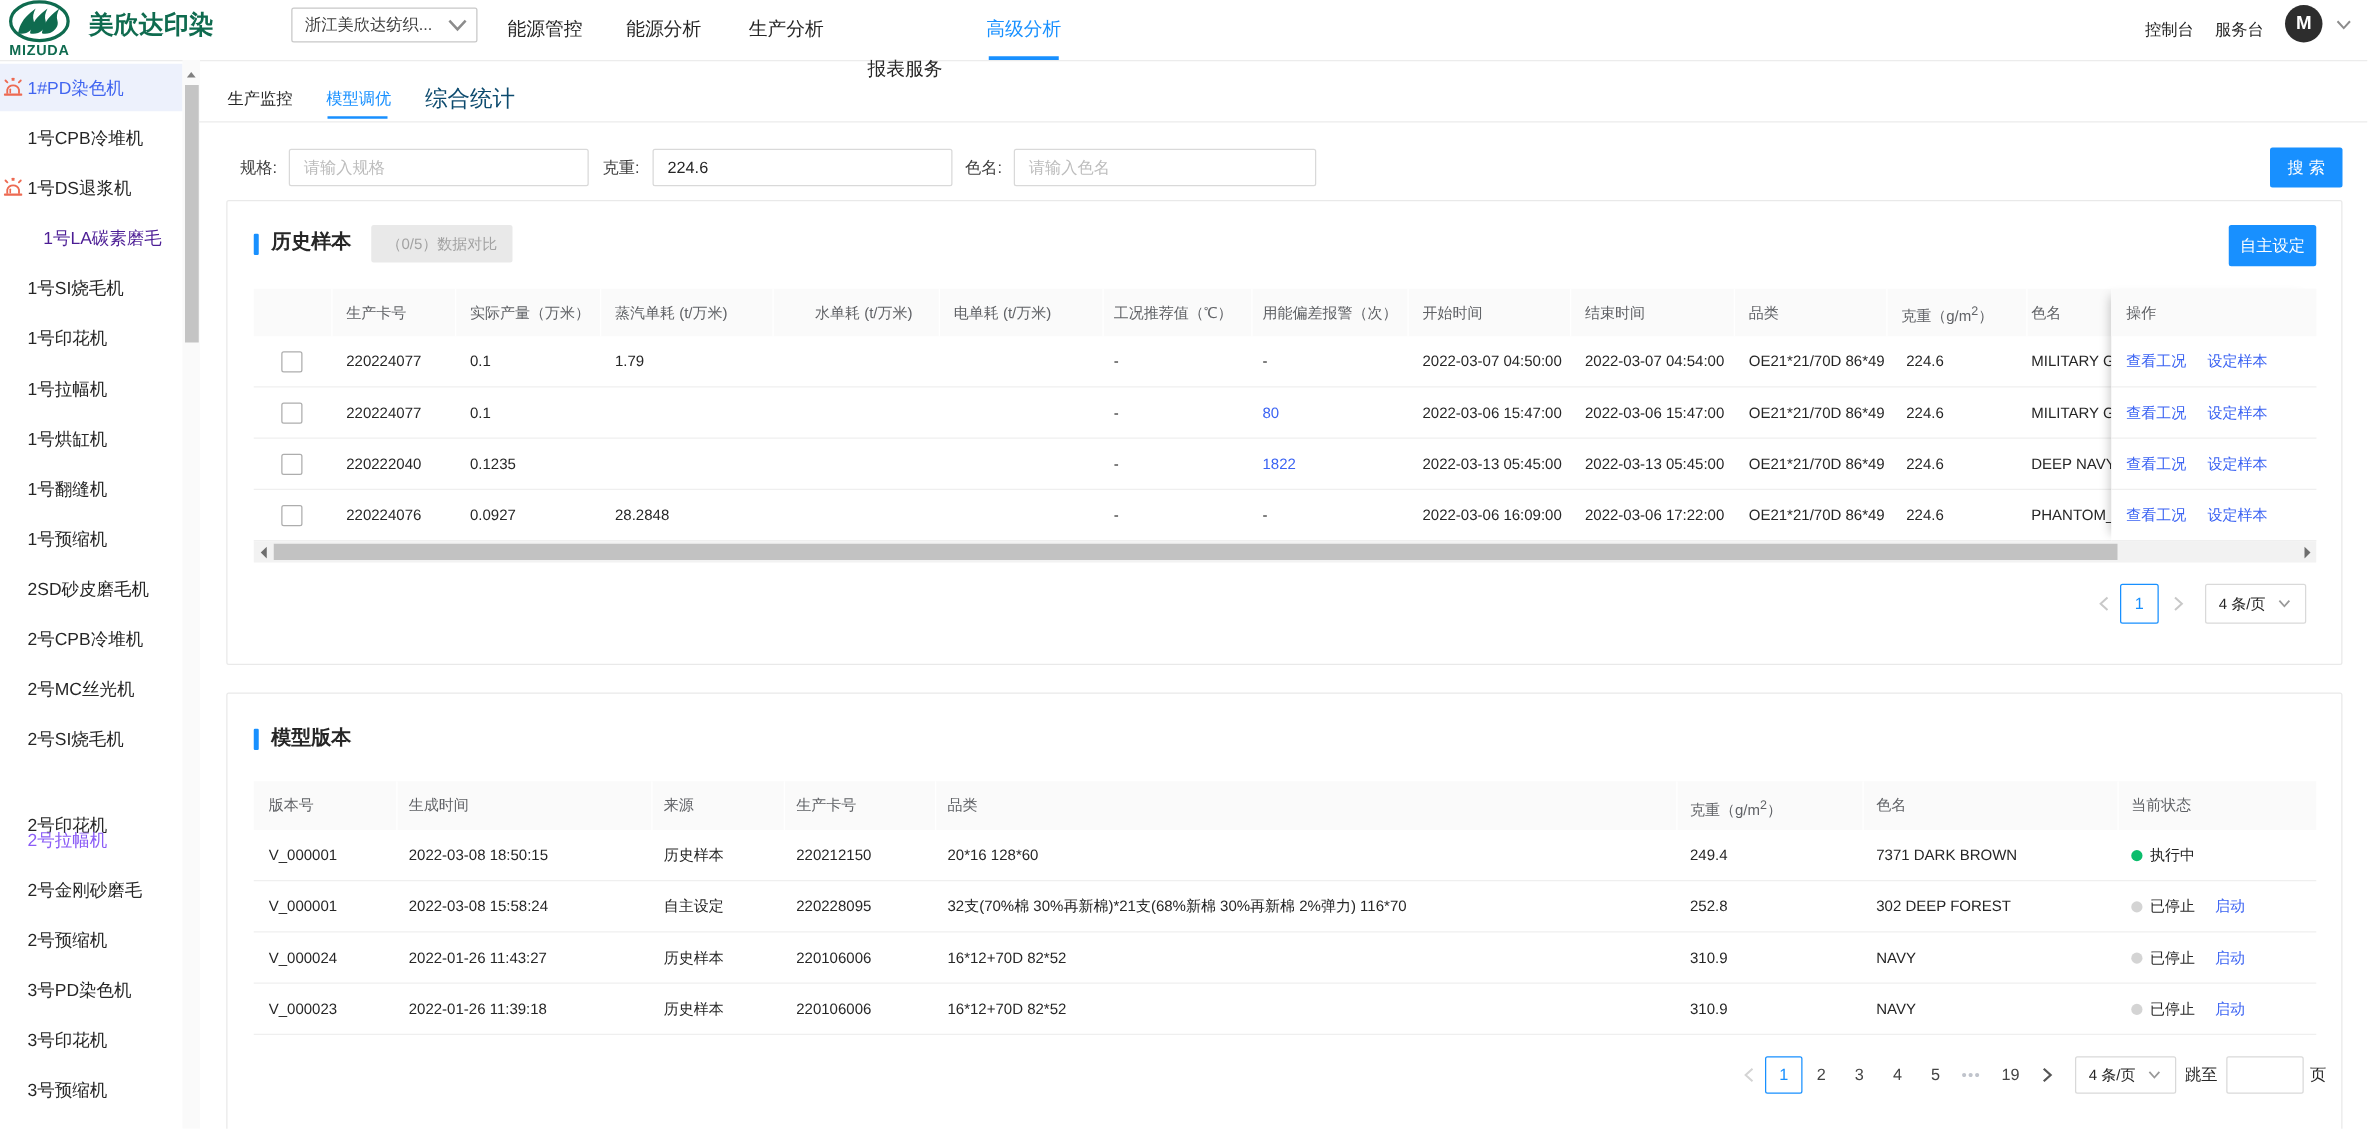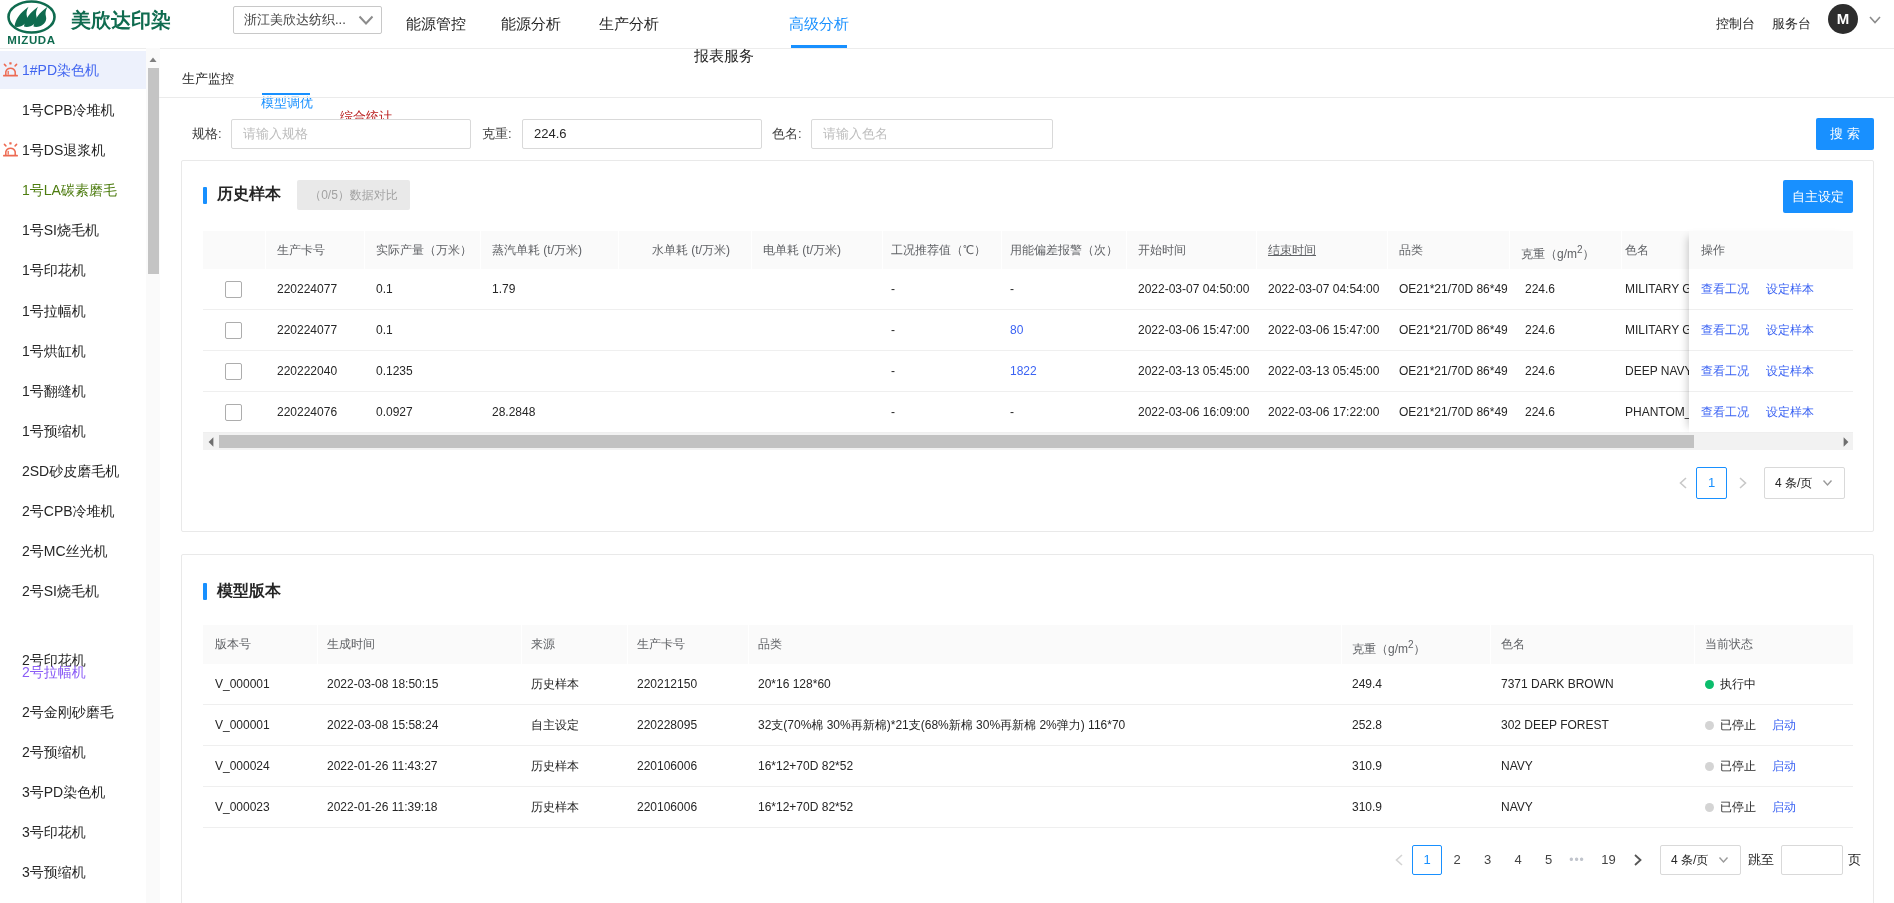--- a/index.html
+++ b/index.html
@@ -53,21 +53,21 @@
     <div class="abs" style="left:22px;top:90px;width:120px;height:40px;font-size:14px;color:#262626;line-height:40px;white-space:nowrap;overflow:hidden;">1号CPB冷堆机</div>
 <div class="abs" style="left:22px;top:130px;width:120px;height:40px;font-size:14px;color:#262626;line-height:40px;white-space:nowrap;overflow:hidden;">1号DS退浆机</div>
 <svg class="abs" style="left:3px;top:142px" width="15" height="16" viewBox="0 0 15 16">
 <rect x="6.3" y="0.2" width="2.3" height="2.3" rx="0.4" fill="#ed6a52"></rect>
 <path d="M1.4 2.4 L2.9 3.9" stroke="#ed6a52" stroke-width="1.5" stroke-linecap="round"></path>
 <path d="M13.6 2.4 L12.1 3.9" stroke="#ed6a52" stroke-width="1.5" stroke-linecap="round"></path>
 <path d="M2.8 13 L2.8 9.8 A4.9 4.9 0 0 1 12.2 9.8 L12.2 13" fill="none" stroke="#ed6a52" stroke-width="1.5" stroke-linejoin="round"></path>
 <path d="M5.2 9.4 L5.2 12.2" stroke="#ed6a52" stroke-width="1.3" stroke-linecap="round"></path>
 <path d="M0.9 13.7 L14.1 13.7" stroke="#ed6a52" stroke-width="1.8" stroke-linecap="round"></path>
 </svg>
-    <div class="abs" style="left:22px;top:170px;width:120px;height:40px;font-size:14px;color:#4d7c0f;line-height:40px;white-space:nowrap;overflow:hidden;">1号LA碳素磨毛</div>
+    <div class="abs" style="left:22px;top:170px;width:120px;height:40px;font-size:14px;color:#4c1d95;line-height:40px;white-space:nowrap;overflow:hidden;text-align:center;">1号LA碳素磨毛</div>
 <div class="abs" style="left:22px;top:210px;width:120px;height:40px;font-size:14px;color:#262626;line-height:40px;white-space:nowrap;overflow:hidden;">1号SI烧毛机</div>
 <div class="abs" style="left:22px;top:250px;width:120px;height:40px;font-size:14px;color:#262626;line-height:40px;white-space:nowrap;overflow:hidden;">1号印花机</div>
 <div class="abs" style="left:22px;top:291px;width:120px;height:40px;font-size:14px;color:#262626;line-height:40px;white-space:nowrap;overflow:hidden;">1号拉幅机</div>
 <div class="abs" style="left:22px;top:331px;width:120px;height:40px;font-size:14px;color:#262626;line-height:40px;white-space:nowrap;overflow:hidden;">1号烘缸机</div>
 <div class="abs" style="left:22px;top:371px;width:120px;height:40px;font-size:14px;color:#262626;line-height:40px;white-space:nowrap;overflow:hidden;">1号翻缝机</div>
 <div class="abs" style="left:22px;top:411px;width:120px;height:40px;font-size:14px;color:#262626;line-height:40px;white-space:nowrap;overflow:hidden;">1号预缩机</div>
 <div class="abs" style="left:22px;top:451px;width:120px;height:40px;font-size:14px;color:#262626;line-height:40px;white-space:nowrap;overflow:hidden;">2SD砂皮磨毛机</div>
 <div class="abs" style="left:22px;top:491px;width:120px;height:40px;font-size:14px;color:#262626;line-height:40px;white-space:nowrap;overflow:hidden;">2号CPB冷堆机</div>
 <div class="abs" style="left:22px;top:531px;width:120px;height:40px;font-size:14px;color:#262626;line-height:40px;white-space:nowrap;overflow:hidden;">2号MC丝光机</div>
 <div class="abs" style="left:22px;top:571px;width:120px;height:40px;font-size:14px;color:#262626;line-height:40px;white-space:nowrap;overflow:hidden;">2号SI烧毛机</div>
@@ -77,22 +77,22 @@
 <div class="abs" style="left:22px;top:732px;width:120px;height:40px;font-size:14px;color:#262626;line-height:40px;white-space:nowrap;overflow:hidden;">2号预缩机</div>
 <div class="abs" style="left:22px;top:772px;width:120px;height:40px;font-size:14px;color:#262626;line-height:40px;white-space:nowrap;overflow:hidden;">3号PD染色机</div>
 <div class="abs" style="left:22px;top:812px;width:120px;height:40px;font-size:14px;color:#262626;line-height:40px;white-space:nowrap;overflow:hidden;">3号印花机</div>
 <div class="abs" style="left:22px;top:852px;width:120px;height:40px;font-size:14px;color:#262626;line-height:40px;white-space:nowrap;overflow:hidden;">3号预缩机</div>
 <div class="abs" style="left:146px;top:48px;width:14px;height:855px;background:#fafafa;"></div>
 <svg class="abs" style="left:148px;top:55px" width="10" height="10" viewBox="0 0 10 10">
       <path d="M1.5 7 L5 2.5 L8.5 7 Z" fill="#7f7f7f"></path>
     </svg>
 <div class="abs" style="left:148px;top:68px;width:11px;height:206px;background:#c4c4c4;"></div>
 <div class="abs" style="left:182px;top:66px;height:26px;font-size:13px;color:#262626;line-height:26px;">生产监控</div>
-<div class="abs" style="left:261px;top:66px;height:26px;font-size:13px;color:#1890ff;line-height:26px;margin-top:24px;">模型调优</div>
-<div class="abs" style="left:340px;top:66px;height:26px;font-size:13px;color:#b91c1c;line-height:26px;margin-top:38px;">综合统计</div>
+<div class="abs" style="left:261px;top:66px;height:26px;font-size:13px;color:#1890ff;line-height:26px;">模型调优</div>
+<div class="abs" style="left:340px;top:66px;height:26px;font-size:18px;color:#0c4a6e;line-height:26px;">综合统计</div>
 <div class="abs" style="left:262px;top:92.5px;width:48px;height:2.5px;background:#1890ff;"></div>
 <div class="abs" style="left:159px;top:96.5px;width:1735px;height:1px;background:#ebebeb;"></div>
 <div class="abs" style="left:192px;top:120px;height:28px;font-size:13px;color:#404040;line-height:28px;">规格:</div>
 <div class="abs inp" style="left:231px;top:119px;width:238px;height:28px;"></div>
 <div class="abs" style="left:243px;top:120px;height:28px;font-size:13px;line-height:28px;"><span class="ph">请输入规格</span></div>
 <div class="abs" style="left:482px;top:120px;height:28px;font-size:13px;color:#404040;line-height:28px;">克重:</div>
 <div class="abs inp" style="left:522px;top:119px;width:238px;height:28px;"></div>
 <div class="abs" style="left:534px;top:120px;height:28px;font-size:13px;color:#262626;line-height:28px;">224.6</div>
 <div class="abs" style="left:772px;top:120px;height:28px;font-size:13px;color:#404040;line-height:28px;">色名:</div>
 <div class="abs inp" style="left:811px;top:119px;width:240px;height:28px;"></div>
@@ -117,21 +117,21 @@
 <div class="abs" style="left:1509px;top:231px;width:1px;height:38px;background:#fff;"></div>
 <div class="abs" style="left:1621px;top:231px;width:1px;height:38px;background:#fff;"></div>
 <div class="abs hdtxt" style="left:277px;top:231px;height:38px;line-height:38px;white-space:nowrap;">生产卡号</div>
 <div class="abs hdtxt" style="left:376px;top:231px;height:38px;line-height:38px;white-space:nowrap;">实际产量（万米）</div>
 <div class="abs hdtxt" style="left:492px;top:231px;height:38px;line-height:38px;white-space:nowrap;">蒸汽单耗 (t/万米)</div>
 <div class="abs hdtxt" style="left:610px;top:231px;height:38px;line-height:38px;white-space:nowrap;margin-left:42px;">水单耗 (t/万米)</div>
 <div class="abs hdtxt" style="left:763px;top:231px;height:38px;line-height:38px;white-space:nowrap;">电单耗 (t/万米)</div>
 <div class="abs hdtxt" style="left:891px;top:231px;height:38px;line-height:38px;white-space:nowrap;">工况推荐值（℃）</div>
 <div class="abs hdtxt" style="left:1010px;top:231px;height:38px;line-height:38px;white-space:nowrap;">用能偏差报警（次）</div>
 <div class="abs hdtxt" style="left:1138px;top:231px;height:38px;line-height:38px;white-space:nowrap;">开始时间</div>
-<div class="abs hdtxt" style="left:1268px;top:231px;height:38px;line-height:38px;white-space:nowrap;text-decoration:underline;">结束时间</div>
+<div class="abs hdtxt" style="left:1268px;top:231px;height:38px;line-height:38px;white-space:nowrap;">结束时间</div>
 <div class="abs hdtxt" style="left:1399px;top:231px;height:38px;line-height:38px;white-space:nowrap;">品类</div>
 <div class="abs hdtxt" style="left:1521px;top:231px;height:38px;line-height:38px;white-space:nowrap;">克重（g/m<span style="font-size:10px;vertical-align:5px;">2</span>）</div>
 <div class="abs hdtxt" style="left:1625px;top:231px;height:38px;line-height:38px;white-space:nowrap;">色名</div>
 <div class="abs" style="left:203px;top:269px;width:1650px;height:41px;border-bottom:1px solid #efefef;box-sizing:border-box;"></div>
 <div class="abs" style="left:225px;top:281px;width:15px;height:15px;border:1px solid #adadad;border-radius:2px;background:#fff;"></div>
 <div class="abs cell" style="left:277px;top:269px;height:41px;line-height:41px;">220224077</div>
 <div class="abs cell" style="left:376px;top:269px;height:41px;line-height:41px;">0.1</div>
 <div class="abs cell" style="left:492px;top:269px;height:41px;line-height:41px;">1.79</div>
 <div class="abs cell" style="left:891px;top:269px;height:41px;line-height:41px;">-</div>
 <div class="abs cell" style="left:1010px;top:269px;height:41px;line-height:41px;">-</div>

